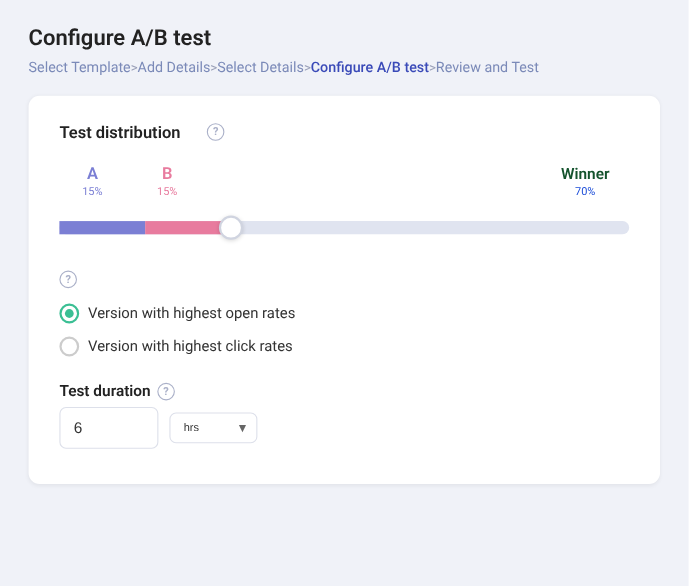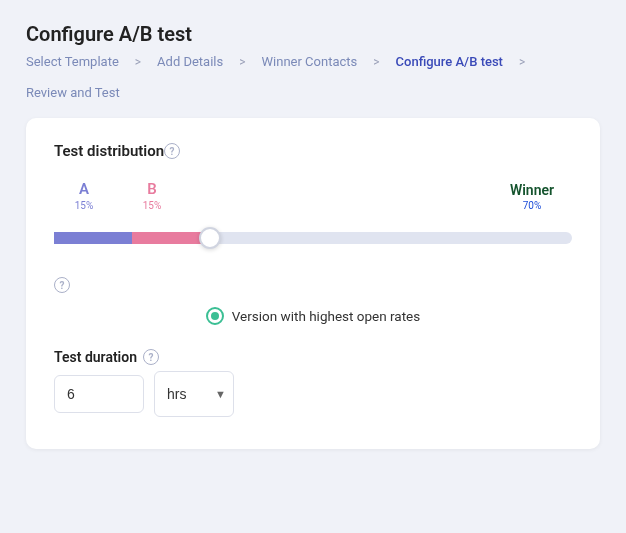--- a/index.html
+++ b/index.html
@@ -23,22 +23,22 @@
 
     .page-title {
       font-size: 20px;
       font-weight: 600;
       color: #222;
       margin-bottom: 8px;
     }
 
     .breadcrumb {
       display: flex;
-      align-items: flex-end;
-      gap: 16px;
+      align-items: flex-start;
+      gap: 0;
       font-size: 13px;
       margin-bottom: 18px;
       flex-wrap: wrap;
     }
 
     .breadcrumb-item {
       color: #7b8ab8;
       text-decoration: none;
     }
 
@@ -55,21 +55,21 @@
     .card {
       background: #ffffff;
       border-radius: 10px;
       padding: 24px 28px 32px;
       box-shadow: 0 1px 4px rgba(0,0,0,0.06);
     }
 
     .section-header {
       display: flex;
       align-items: center;
-      gap: 0;
+      gap: 24px;
       font-size: 15px;
       font-weight: 600;
       color: #222;
       margin-bottom: 20px;
     }
 
     .help-icon {
       display: inline-flex;
       align-items: center;
       justify-content: center;
@@ -196,21 +196,20 @@
       gap: 6px;
       margin-bottom: 14px;
     }
 
     .radio-option {
       display: flex;
       align-items: center;
       gap: 8px;
       margin-bottom: 12px;
       cursor: pointer;
-      justify-content: center;
     }
 
     .radio-circle {
       width: 18px;
       height: 18px;
       border-radius: 50%;
       border: 2px solid #ccc;
       display: flex;
       align-items: center;
       justify-content: center;
@@ -270,25 +269,25 @@
     .duration-select-wrapper {
       position: relative;
       display: flex;
       align-items: center;
     }
 
     .duration-select {
       appearance: none;
       -webkit-appearance: none;
       width: 80px;
-      height: 46px;
+      height: 28px;
       border: 1.5px solid #dde0ea;
       border-radius: 6px;
       padding: 0 28px 0 12px;
-      font-size: 14px;
+      font-size: 10px;
       color: #333;
       background: #fff;
       cursor: pointer;
       outline: none;
     }
 
     .select-chevron {
       position: absolute;
       right: 8px;
       top: 50%;
@@ -302,21 +301,21 @@
 <body>
 
 <div class="page-wrapper">
   <h1 class="page-title">Configure A/B test</h1>
 
   <nav class="breadcrumb">
     <a class="breadcrumb-item">Select Template</a>
     <span class="breadcrumb-separator">&gt;</span>
     <a class="breadcrumb-item">Add Details</a>
     <span class="breadcrumb-separator">&gt;</span>
-    <a class="breadcrumb-item">Winner Contacts</a>
+    <a class="breadcrumb-item">Select Details</a>
     <span class="breadcrumb-separator">&gt;</span>
     <a class="breadcrumb-item active">Configure A/B test</a>
     <span class="breadcrumb-separator">&gt;</span>
     <a class="breadcrumb-item">Review and Test</a>
   </nav>
 
   <div class="card">
 
     <div class="section-header">
       <span>Test distribution</span>
@@ -353,20 +352,24 @@
         <span class="help-icon">?</span>
       </div>
 
       <div class="radio-option">
         <div class="radio-circle selected">
           <div class="radio-inner"></div>
         </div>
         <span class="radio-label">Version with highest open rates</span>
       </div>
 
+      <div class="radio-option">
+        <div class="radio-circle"></div>
+        <span class="radio-label">Version with highest click rates</span>
+      </div>
     </div>
 
     <div class="test-duration-section">
       <div class="test-duration-header">
         <span class="section-title">Test duration</span>
         <span class="help-icon">?</span>
       </div>
       <div class="duration-inputs">
         <input class="duration-number" type="number" value="6" style="">
         <div class="duration-select-wrapper">

